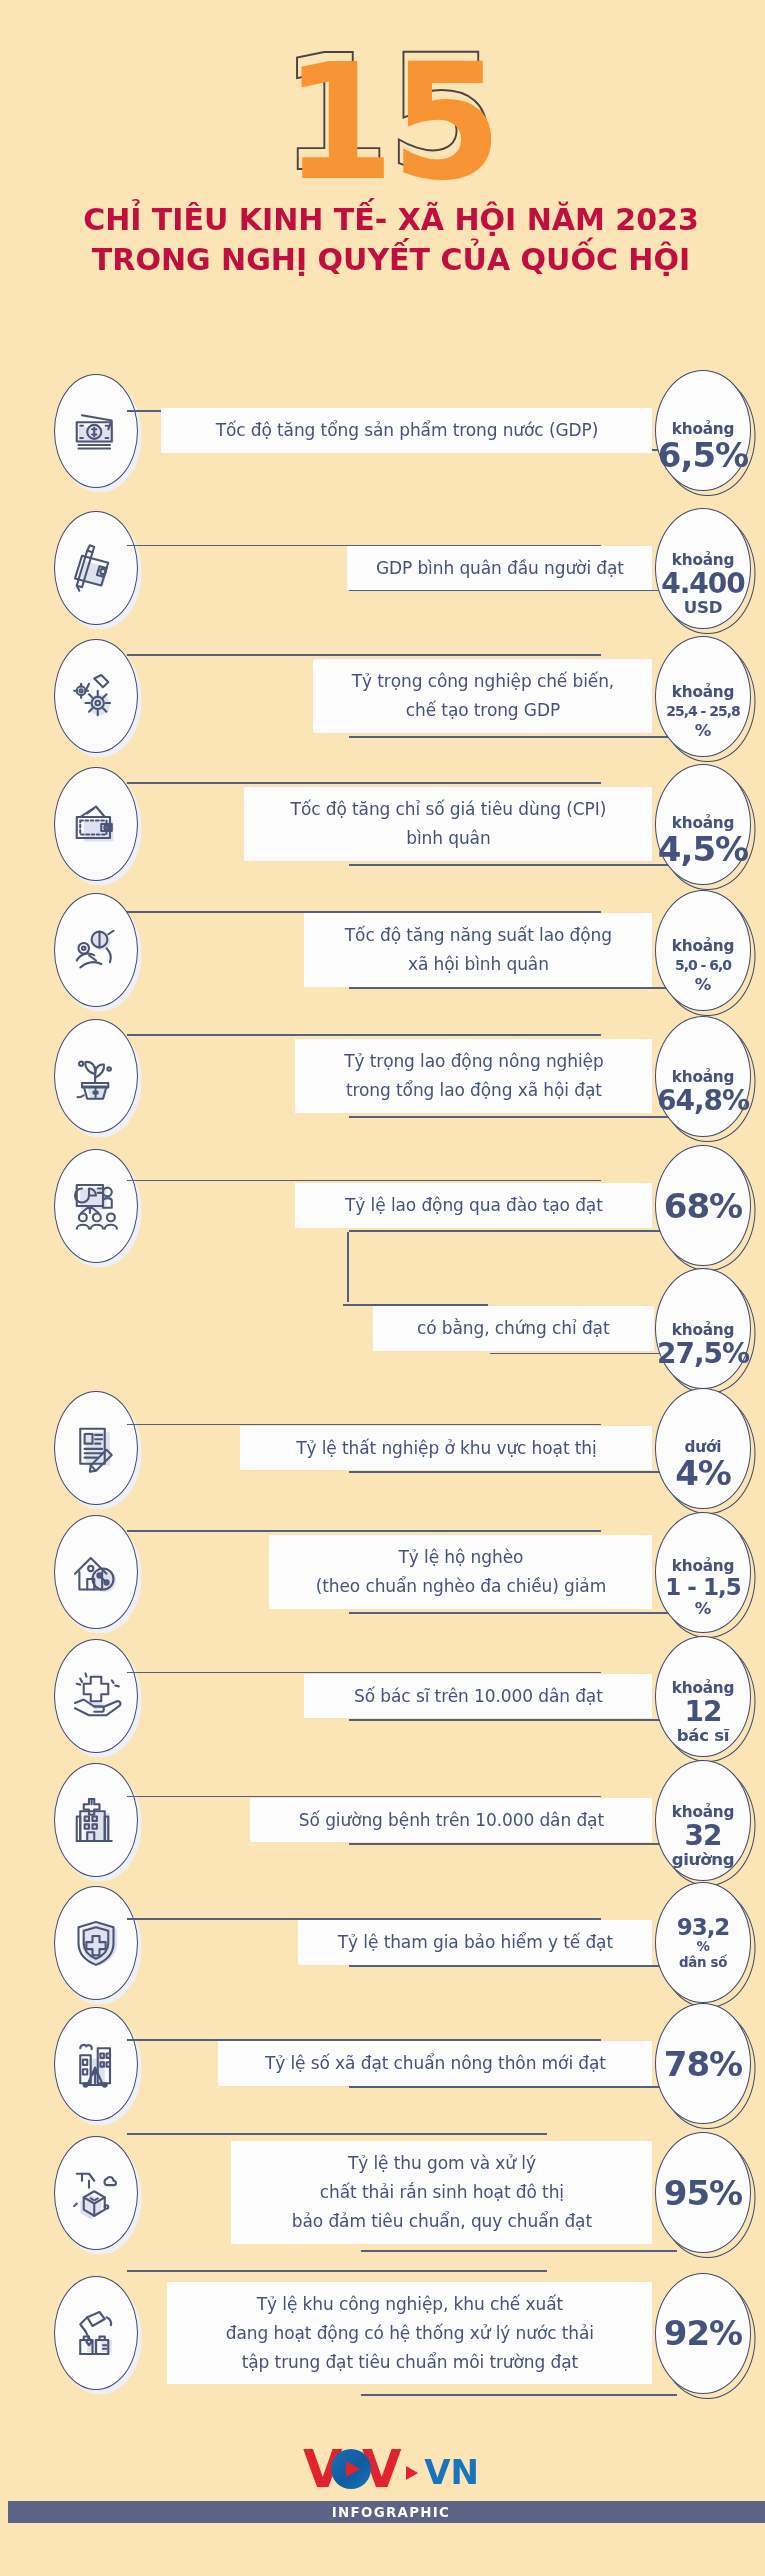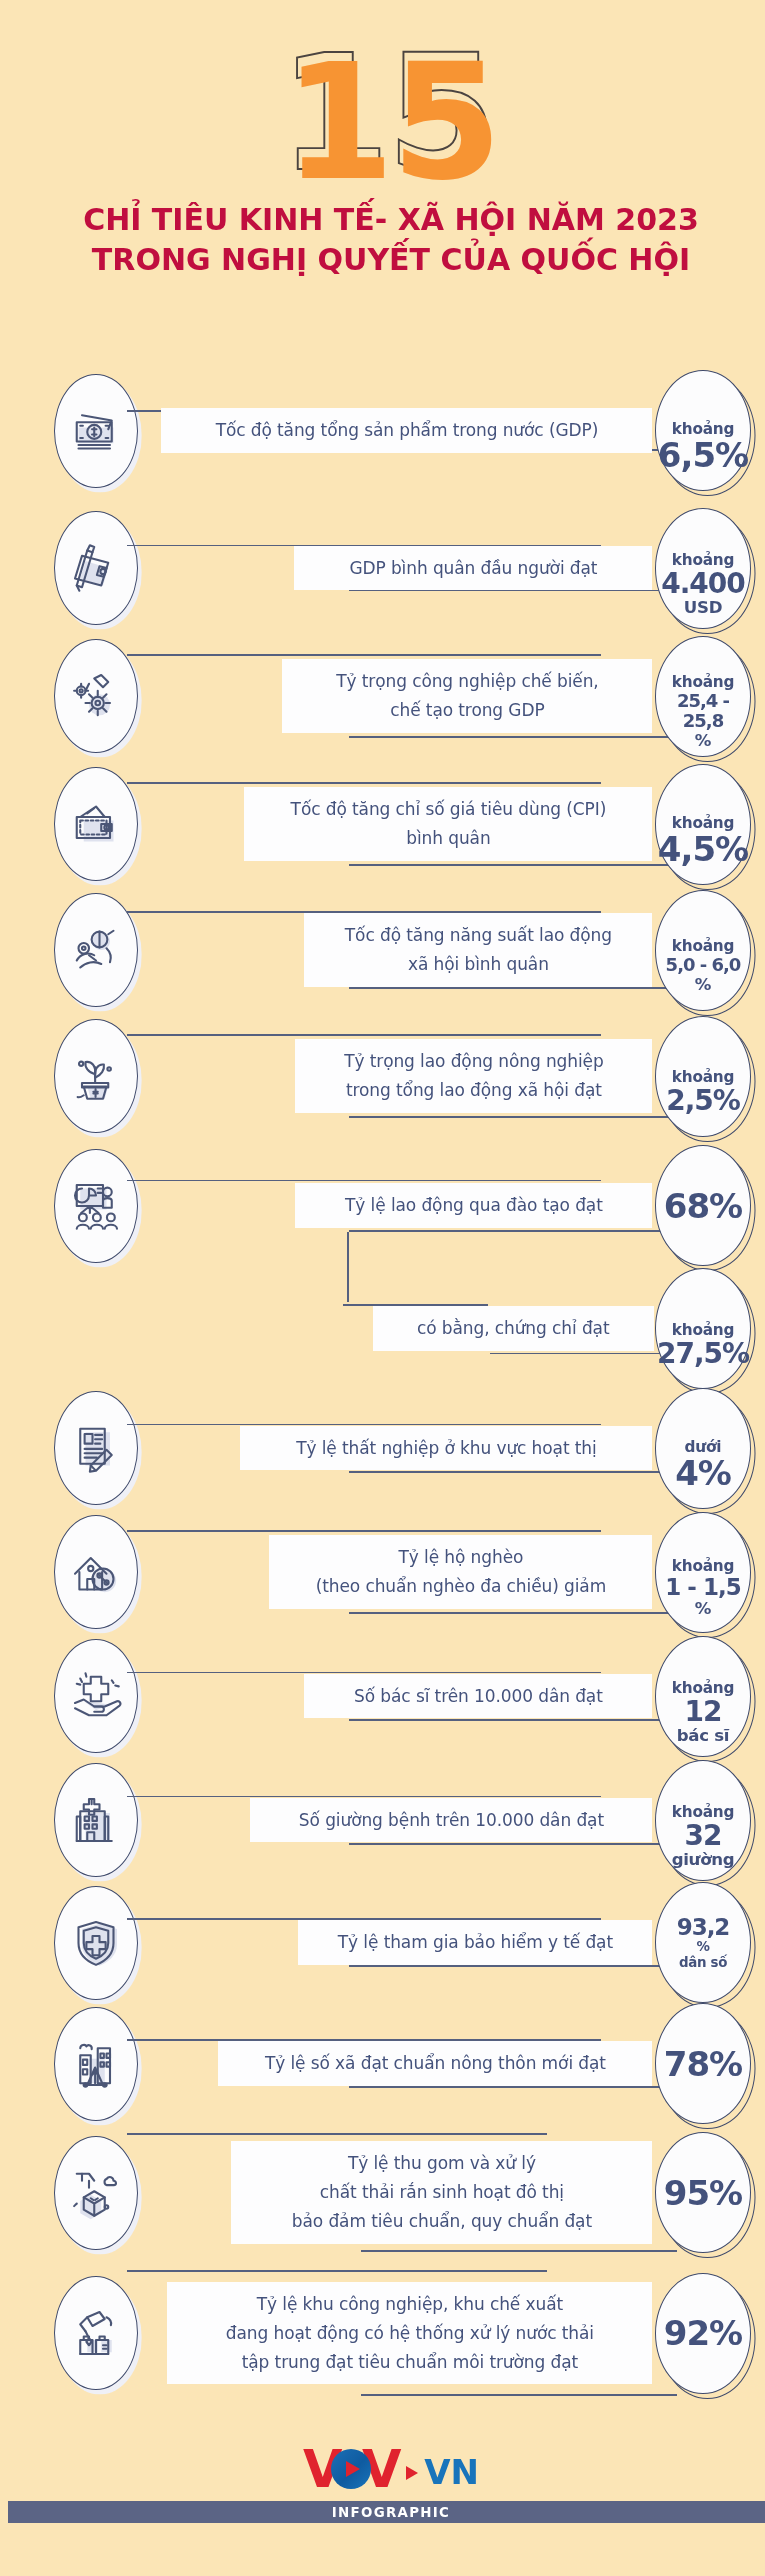--- a/index.html
+++ b/index.html
@@ -177,21 +177,21 @@
     letter-spacing: -0.2px;
     margin-top: 32px;
   }
   .v-main {
     font-weight: 900;
     letter-spacing: -1px;
   }
   .v-main.sz-xl { font-size: 34px; line-height: 34px; }
   .v-main.sz-lg { font-size: 28px; line-height: 29px; }
   .v-main.sz-md { font-size: 23px; line-height: 24px; }
-  .v-main.sz-sm { font-size: 18px; line-height: 20.4px; }
+  .v-main.sz-sm { font-size: 14px; line-height: 20.4px; }
   .v-post {
     font-size: 16.6px;
     font-weight: 900;
     line-height: 19px;
     letter-spacing: -0.3px;
   }
   .v-post.small { font-size: 13.4px; font-weight: 700; line-height: 16px; }
 
   
   .bracket-v {
@@ -342,21 +342,21 @@
               <circle cx="40" cy="36" r="3"></circle>
               <path d="M22 12l6 2-12 40-6-2z"></path>
               <path d="M22 12l3-6 5 2-2 6"></path>
               <path d="M10 52l3 6"></path>
             </g>
           </svg>
       </div>
       <div class="middle" style="min-height:77px">
         <div class="line-top" style="left:-11.5px; right:54px; top:15.3px;"></div>
         <div class="line-bottom" style="left:211px; right:-22px; bottom:15.3px;"></div>
-        <div class="card" style="width:358px">GDP bình quân đầu người đạt</div>
+        <div class="card" style="width:305px">GDP bình quân đầu người đạt</div>
       </div>
       <div class="value-medallion">
         <div class="vdisc shade"></div>
           <div class="vdisc"></div>
         <div class="vinner">
           <div class="v-pre">khoảng</div>
           <div class="v-main sz-lg">4.400</div>
           <div class="v-post">USD</div>
         </div>
       </div>
@@ -378,21 +378,21 @@
               <path d="M34 26v5M34 49v5M20 40h5M43 40h5M24 30l4 4M40 46l4 4M44 30l-4 4M28 46l-4 4"></path>
               <circle cx="15" cy="26" r="5"></circle>
               <circle cx="15" cy="26" r="1.8"></circle>
               <path d="M15 18v3M15 31v3M7 26h3M20 26h3"></path>
             </g>
           </svg>
       </div>
       <div class="middle" style="min-height:99px">
         <div class="line-top" style="left:-11.5px; right:54px; top:7.7px;"></div>
         <div class="line-bottom" style="left:211px; right:-22px; bottom:7.7px;"></div>
-        <div class="card" style="width:370px">Tỷ trọng công nghiệp chế biến,
+        <div class="card" style="width:339px">Tỷ trọng công nghiệp chế biến,
 chế tạo trong GDP</div>
       </div>
       <div class="value-medallion">
         <div class="vdisc shade"></div>
           <div class="vdisc"></div>
         <div class="vinner">
           <div class="v-pre">khoảng</div>
           <div class="v-main sz-sm">25,4 - 25,8</div>
           <div class="v-post">%</div>
         </div>
@@ -496,21 +496,21 @@
         <div class="line-top" style="left:-11.5px; right:54px; top:7.7px;"></div>
         <div class="line-bottom" style="left:211px; right:-22px; bottom:7.7px;"></div>
         <div class="card" style="width:357px">Tỷ trọng lao động nông nghiệp
 trong tổng lao động xã hội đạt</div>
       </div>
       <div class="value-medallion">
         <div class="vdisc shade"></div>
           <div class="vdisc"></div>
         <div class="vinner">
           <div class="v-pre">khoảng</div>
-          <div class="v-main sz-lg">2,5%</div>
+          <div class="v-main sz-lg">64,8%</div>
         </div>
       </div>
     </div>
 
     <div class="row" style="height:131px">
       <div class="icon-medallion">
         <div class="disc shade"></div>
           <div class="disc"></div>
         <svg viewBox="0 0 64 64">
             <g class="ico-sh">

